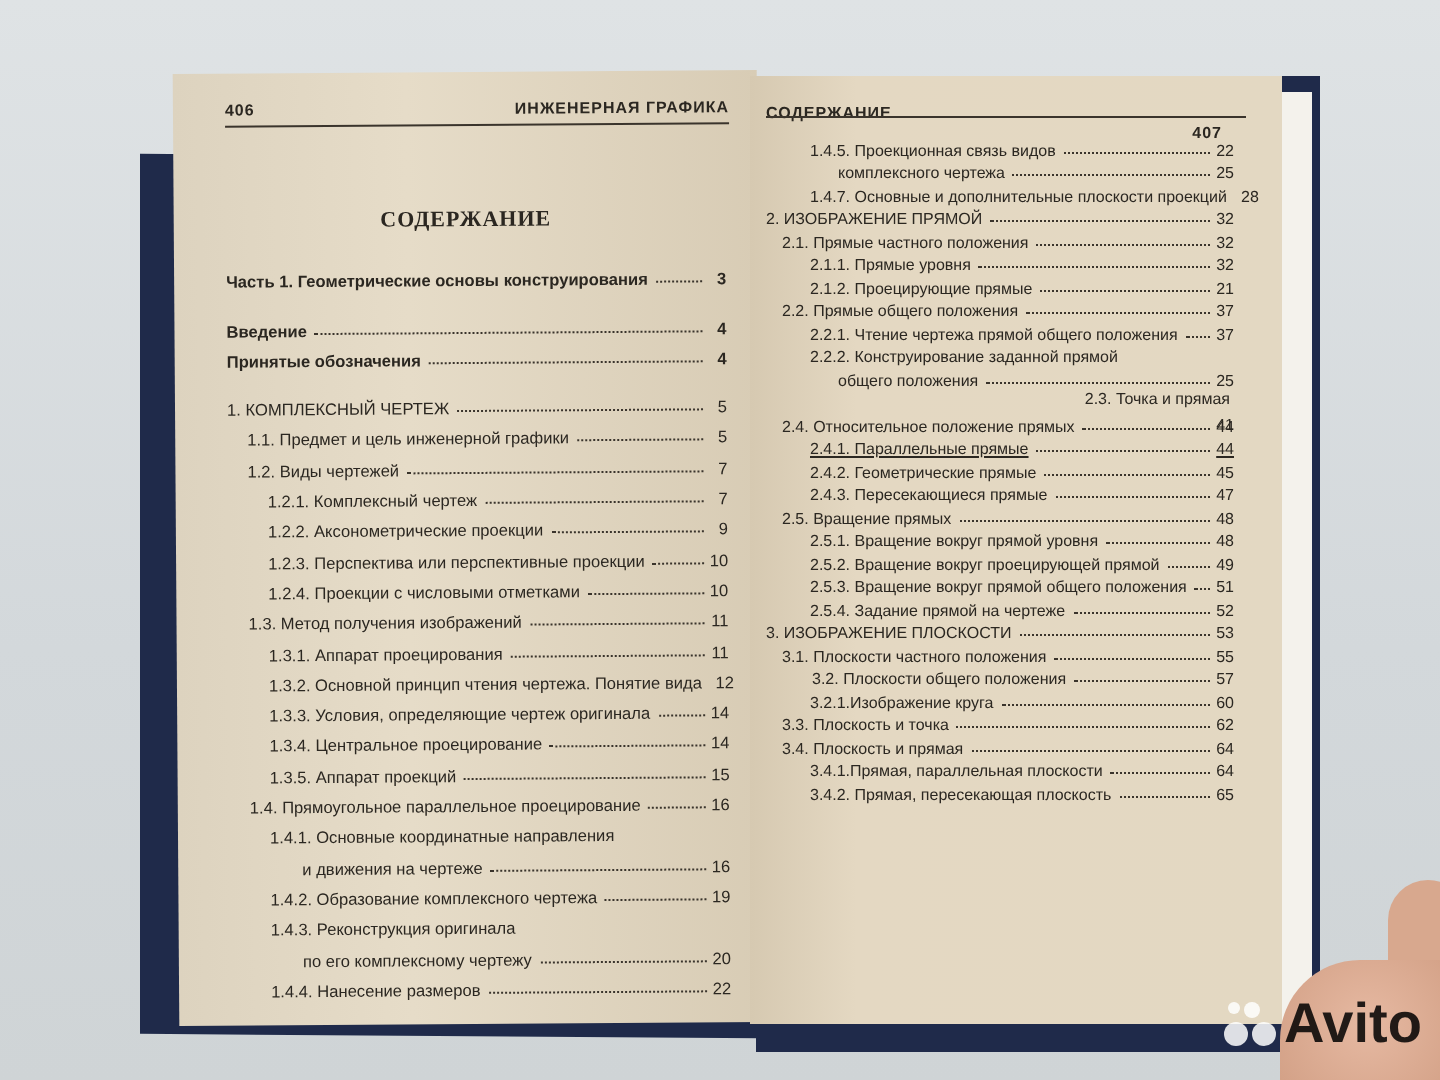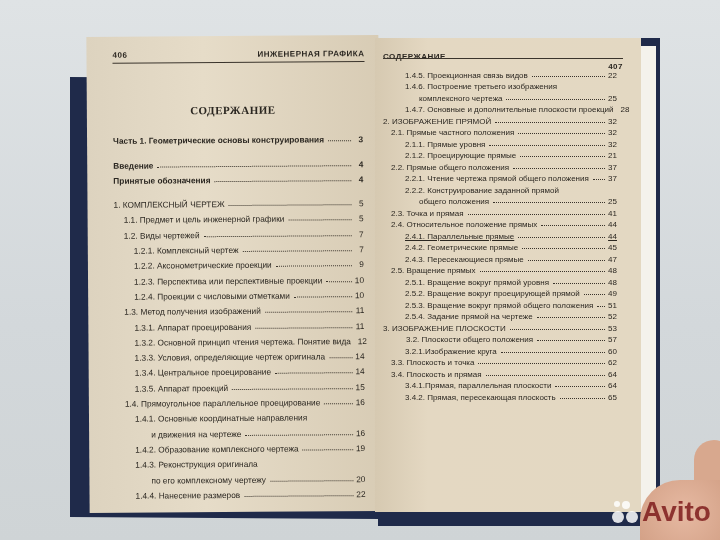--- a/index.html
+++ b/index.html
@@ -20,21 +20,21 @@
   .toc{position:absolute;left:26px;right:16px;font-size:8.3px;}
   .row{position:relative;height:15.3px;display:flex;align-items:flex-end;white-space:nowrap;}
   .row .t{background:inherit;padding-right:2px;}
   .row .dots{flex:1;border-bottom:1px dotted #3a342c;margin:0 2px 3px 2px;height:1px;}
   .row .p{min-width:10px;text-align:right;}
   .row.bold{font-weight:bold;}
   .row.nodots .dots{border:none;}
   .gap{height:9px;}
   .finger{position:absolute;left:640px;top:480px;width:110px;height:80px;border-radius:40px 0 0 0;background:radial-gradient(circle at 40% 40%,#e6b9a2,#c99478);}
   .finger2{position:absolute;left:694px;top:440px;width:40px;height:60px;border-radius:20px;background:#d8a88e;}
-  .watermark{position:absolute;left:612px;top:496px;color:#7f1d1d;font-weight:bold;font-size:28px;opacity:0.85;display:flex;align-items:center;gap:4px;}
+  .watermark{position:absolute;left:612px;top:496px;color:#000000;font-weight:bold;font-size:28px;opacity:0.85;display:flex;align-items:center;gap:4px;}
   .wm-dots{position:relative;width:26px;height:26px;}
   .wm-dots span{position:absolute;background:#fff;border-radius:50%;}
 </style>
 </head>
 <body>
 
 <div class="bg"></div>
 <div class="cover cover-left"></div>
 <div class="cover cover-right"></div>
 <div class="page-edge"></div>
@@ -164,35 +164,30 @@
         <span class="t">1.4.4. Нанесение размеров</span>
         <span class="dots"></span>
         <span class="p">22</span>
       </div>
   </div>
 </div>
 
 <div class="page page-right">
   <div class="running-head" style="left:8px;right:18px;">
     <span style="position:absolute;left:0;">СОДЕРЖАНИЕ</span>
-    <span style="position:absolute;right:0;top:10px;">407</span>
+    <span style="position:absolute;right:12px;top:10px;">407</span>
   </div>
   <div class="rh-rule" style="left:8px;right:18px;top:20px;"></div>
 
   <div class="toc" style="top:30px;left:8px;right:24px;font-size:8px;">
     <div class="row" style="padding-left:22px;height:11.5px;justify-content:space-between;">
         <span class="t">1.4.5. Проекционная связь видов</span>
         <span class="dots"></span>
         <span class="p">22</span>
       </div>
-    <div class="row nodots" style="padding-left:22px;height:11.5px;">
-        <span class="t">1.4.6. Построение третьего изображения</span>
-        <span class="dots"></span>
-        <span class="p"></span>
-      </div>
     <div class="row" style="padding-left:36px;height:11.5px;">
         <span class="t">комплексного чертежа</span>
         <span class="dots"></span>
         <span class="p">25</span>
       </div>
     <div class="row nodots" style="padding-left:22px;height:11.5px;">
         <span class="t">1.4.7. Основные и дополнительные плоскости проекций</span>
         <span class="dots"></span>
         <span class="p">28</span>
       </div>
@@ -229,21 +224,21 @@
     <div class="row nodots" style="padding-left:22px;height:11.5px;">
         <span class="t">2.2.2. Конструирование заданной прямой</span>
         <span class="dots"></span>
         <span class="p"></span>
       </div>
     <div class="row" style="padding-left:36px;height:11.5px;">
         <span class="t">общего положения</span>
         <span class="dots"></span>
         <span class="p">25</span>
       </div>
-    <div class="row" style="padding-left:8px;height:11.5px;">
+    <div class="row" style="padding-left:8px;height:11.5px;flex-direction:column;">
         <span class="t">2.3. Точка и прямая</span>
         <span class="dots"></span>
         <span class="p">41</span>
       </div>
     <div class="row" style="padding-left:8px;height:11.5px;">
         <span class="t">2.4. Относительное положение прямых</span>
         <span class="dots"></span>
         <span class="p">44</span>
       </div>
     <div class="row" style="padding-left:22px;height:11.5px;text-decoration:underline;">
@@ -283,20 +278,25 @@
       </div>
     <div class="row" style="padding-left:22px;height:11.5px;">
         <span class="t">2.5.4. Задание прямой на чертеже</span>
         <span class="dots"></span>
         <span class="p">52</span>
       </div>
     <div class="row" style="padding-left:0px;height:11.5px;">
         <span class="t">3. ИЗОБРАЖЕНИЕ ПЛОСКОСТИ</span>
         <span class="dots"></span>
         <span class="p">53</span>
+      </div>
+    <div class="row" style="padding-left:8px;height:11.5px;">
+        <span class="t">3.1. Плоскости частного положения</span>
+        <span class="dots"></span>
+        <span class="p">55</span>
       </div>
     <div class="row" style="padding-left:8px;height:11.5px;margin-left:15px;">
         <span class="t">3.2. Плоскости общего положения</span>
         <span class="dots"></span>
         <span class="p">57</span>
       </div>
     <div class="row" style="padding-left:22px;height:11.5px;">
         <span class="t">3.2.1.Изображение круга</span>
         <span class="dots"></span>
         <span class="p">60</span>

